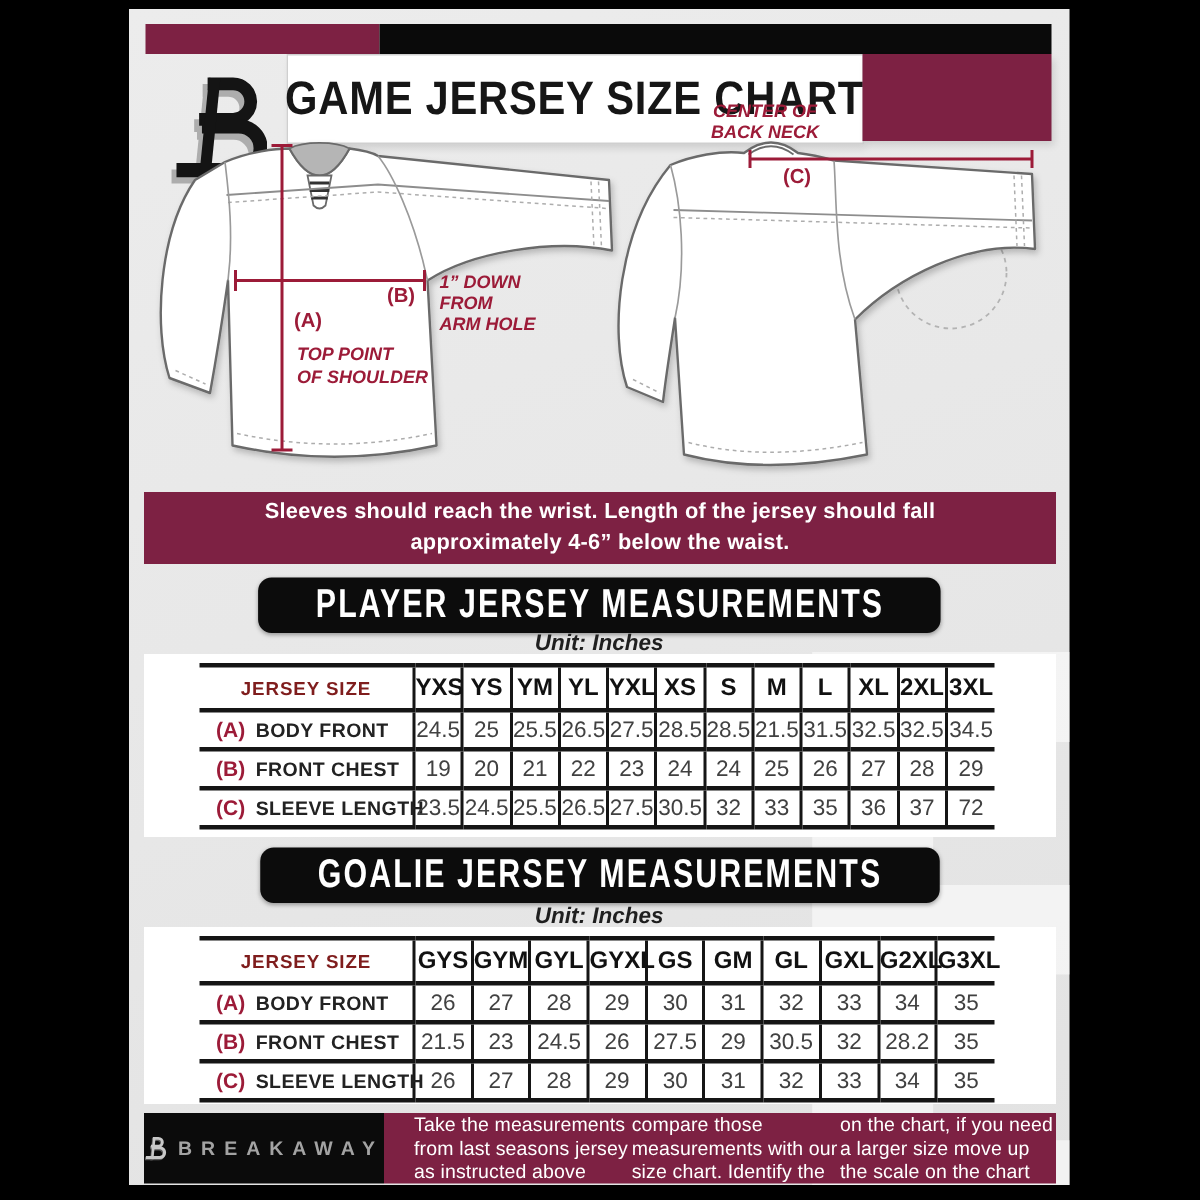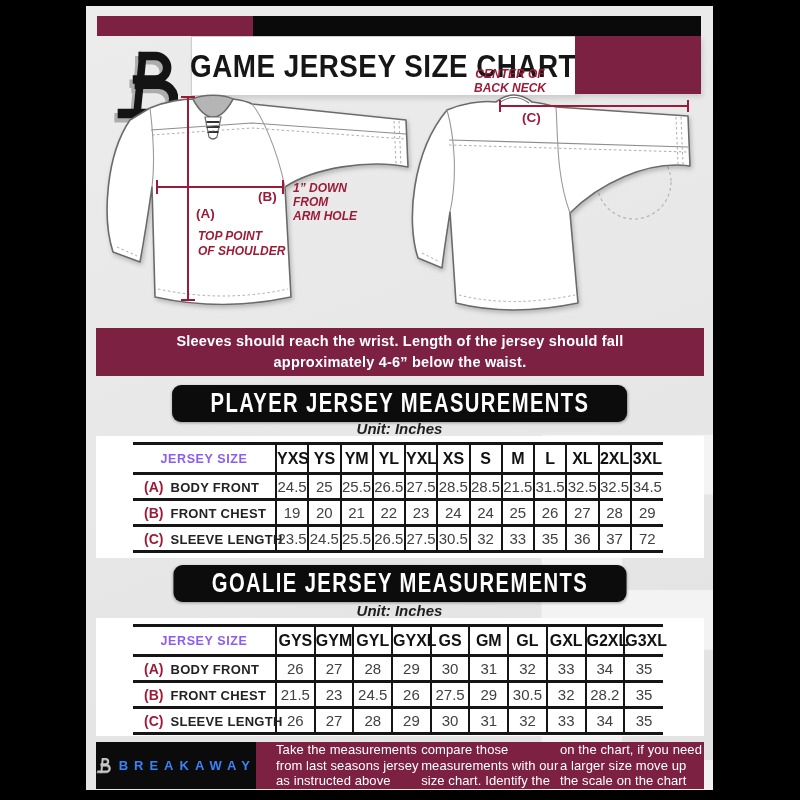--- a/index.html
+++ b/index.html
@@ -49,31 +49,31 @@
   
   .mtable{position:absolute;left:47px;width:530px;border-collapse:collapse;table-layout:fixed;}
   #player-tablepos{top:436px;}
   #goalie-tablepos{top:618px;}
   .mtable th,.mtable td{border:2px solid #151515;border-top-width:3px;border-bottom-width:3px;
                         background:#fff;text-align:center;vertical-align:middle;padding:0;}
   .mtable thead tr{height:30px;}
   .mtable tbody tr{height:26px;}
   .mtable .lblh,.mtable .lbl{border-left:none;width:142px;}
   .mtable th:last-child,.mtable td:last-child{border-right:none;}
-  .mtable .lblh{font-size:12.5px;font-weight:600;color:#8b5cf6;letter-spacing:.6px;}
+  .mtable .lblh{font-size:12.5px;font-weight:600;color:#7f1d1d;letter-spacing:.6px;}
   .mtable .szh{font-size:16px;font-weight:bold;color:#111;}
   .mtable .lbl{text-align:left;padding-left:11px;white-space:nowrap;}
   .mtable .key{font-size:14px;font-weight:bold;color:var(--accent);margin-right:7px;}
   .mtable .nm{font-size:13px;font-weight:600;color:#222;letter-spacing:.3px;}
   .mtable .val{font-size:15px;color:#414141;}
 
   
   .footer-black{position:absolute;left:10px;top:736px;width:160px;height:47px;background:#0b0b0b;
                 display:flex;align-items:center;justify-content:center;gap:8px;}
-  .footer-brand{color:#3b82f6;font-size:13px;font-weight:bold;letter-spacing:6px;}
+  .footer-brand{color:#a3a3a3;font-size:13px;font-weight:bold;letter-spacing:6px;}
   .footer-maroon{position:absolute;left:170px;top:736px;width:448px;height:47px;background:var(--maroon);
                  color:#fff;display:flex;justify-content:center;padding-left:20px;
                  box-sizing:border-box;}
   .footer-maroon div{font-size:13px;line-height:15.5px;letter-spacing:.1px;}
 
   
   .anno{font-family:"Liberation Sans",sans-serif;font-style:italic;font-weight:bold;font-size:12px;fill:var(--accent);}
   .annokey{font-family:"Liberation Sans",sans-serif;font-weight:bold;font-size:13.5px;fill:var(--accent);}
 </style>
 </head>

